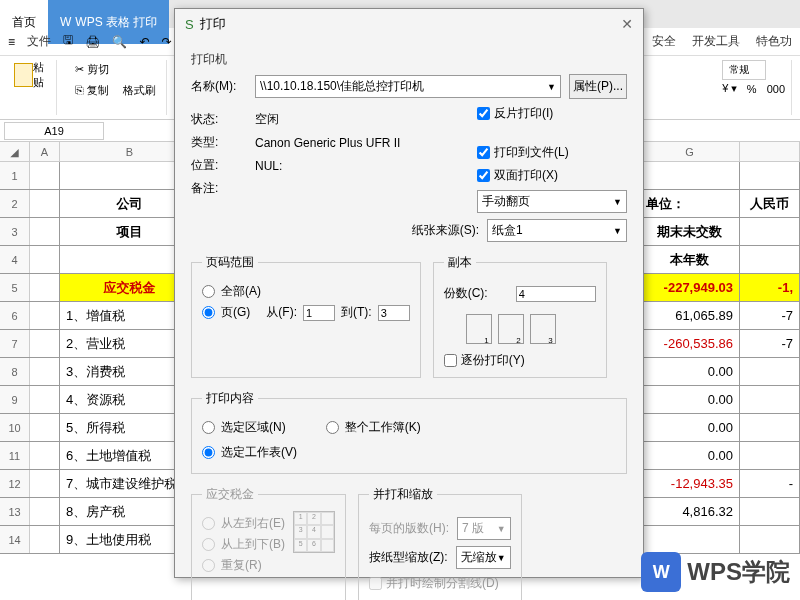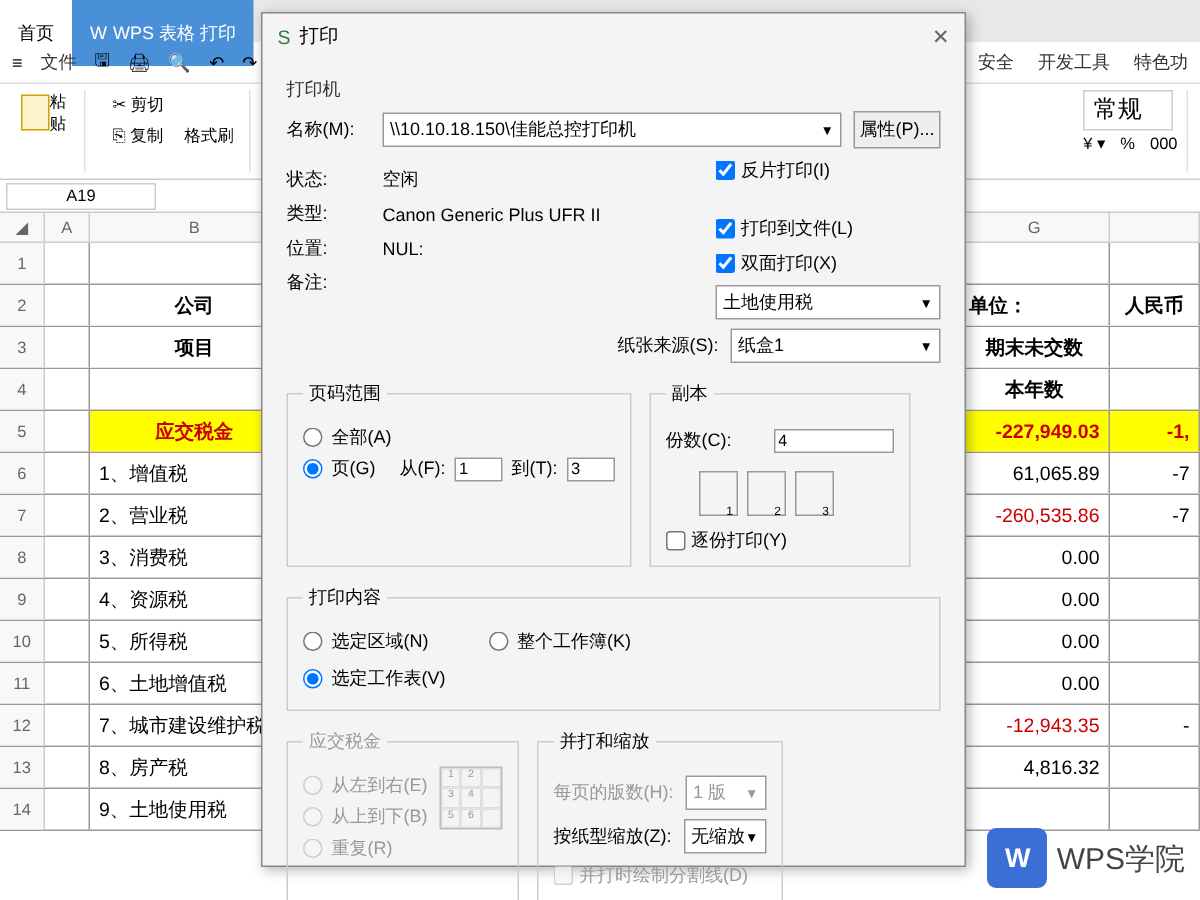--- a/index.html
+++ b/index.html
@@ -17,21 +17,21 @@
 .menu-item { font-size: 12px; color: #333; }
 .menu-right { margin-left: auto; display: flex; gap: 16px; }
 
 
 .toolbar { display: flex; height: 64px; background: #fff; border-bottom: 1px solid #ccc; padding: 4px 8px; gap: 8px; }
 .tool-group { display: flex; flex-direction: column; gap: 2px; padding: 0 6px; border-right: 1px solid #e0e0e0; }
 .tool-row { display: flex; gap: 6px; align-items: center; }
 .tool-btn { display: flex; align-items: center; gap: 3px; font-size: 11px; padding: 2px 4px; }
 .paste-btn { display: flex; flex-direction: row; align-items: center; font-size: 11px; width: 36px; }
 .paste-icon { width: 24px; height: 24px; background: #fff3cc; border: 1px solid #d4a000; }
-.normal-select { border: 1px solid #ccc; padding: 2px 6px; font-size: 16px; width: 60px; }
+.normal-select { border: 1px solid #ccc; padding: 2px 6px; font-size: 10px; width: 44px; }
 
 
 .namebox-row { display: flex; height: 22px; background: #fff; border-bottom: 1px solid #ccc; align-items: center; }
 .namebox { width: 100px; border: 1px solid #ccc; padding: 2px 6px; font-size: 11px; background: #fff; margin: 0 4px; text-align: center; }
 
 
 .grid { position: absolute; top: 142px; left: 0; right: 0; bottom: 0; background: #fff; }
 .col-headers { display: flex; height: 20px; background: #f8f8f8; border-bottom: 1px solid #ccc; }
 .col-h { border-right: 1px solid #ccc; text-align: center; font-size: 11px; line-height: 20px; color: #666; }
 .col-h.A { width: 30px; }
@@ -74,21 +74,21 @@
 .two-col { display: flex; gap: 12px; }
 .keypad { width: 42px; height: 42px; border: 1px solid #bbb; display: grid; grid-template-columns: repeat(3,1fr); grid-template-rows: repeat(3,1fr); }
 .keypad div { border: 1px solid #ddd; font-size: 7px; text-align: center; color: #999; }
 .collate-icons { display: flex; gap: 6px; margin: 12px 0 8px 22px; }
 .collate-icons div { width: 26px; height: 30px; border: 1px solid #999; position: relative; }
 .collate-icons div::after { content: attr(data-n); position: absolute; bottom: -2px; right: 2px; font-size: 8px; }
 
 
 .watermark { position: absolute; right: 10px; bottom: 8px; display: flex; align-items: center; gap: 6px; }
 .wm-icon { width: 40px; height: 40px; background: #3b6fd6; border-radius: 6px; color: #fff; font-size: 18px; font-weight: bold; display: flex; align-items: center; justify-content: center; }
-.wm-text { font-size: 20px; font-weight: normal; color: #444; }
+.wm-text { font-size: 24px; font-weight: bold; color: #444; }
 </style>
 </head>
 <body>
 
 <div class="top-tabs">
   <div class="top-tab active">首页</div>
   <div class="top-tab blue">
       <span>W</span>
       <span>WPS 表格 打印</span>
     </div>
@@ -314,21 +314,21 @@
           </label>
         <label class="chk" style="margin-top:22px">
             <input type="checkbox" checked="" style="">
             <span>打印到文件(L)</span>
           </label>
         <label class="chk" style="margin-top:6px">
             <input type="checkbox" checked="" style="">
             <span>双面打印(X)</span>
           </label>
         <div class="combo" style="margin-top:6px">
-            <span>土地使用税</span>
+            <span>手动翻页</span>
             <span class="arrow">▼</span>
           </div>
       </div>
     </div>
     <div class="form-row" style="justify-content:flex-end">
       <span>纸张来源(S):</span>
       <div class="combo" style="width:140px">
           <span>纸盒1</span>
           <span class="arrow">▼</span>
         </div>
@@ -415,21 +415,21 @@
               <div>6</div>
               <div></div>
           </div>
         </div>
       </fieldset>
       <fieldset>
         <legend>并打和缩放</legend>
         <div class="form-row">
             <span style="color:#999">每页的版数(H):</span>
           <div class="combo" style="flex:1;color:#999">
-              <span>1 版</span>
+              <span>7 版</span>
               <span class="arrow">▼</span>
             </div>
         </div>
         <div class="form-row">
             <span>按纸型缩放(Z):</span>
           <div class="combo" style="flex:1">
               <span>无缩放</span>
               <span class="arrow">▼</span>
             </div>
         </div>

